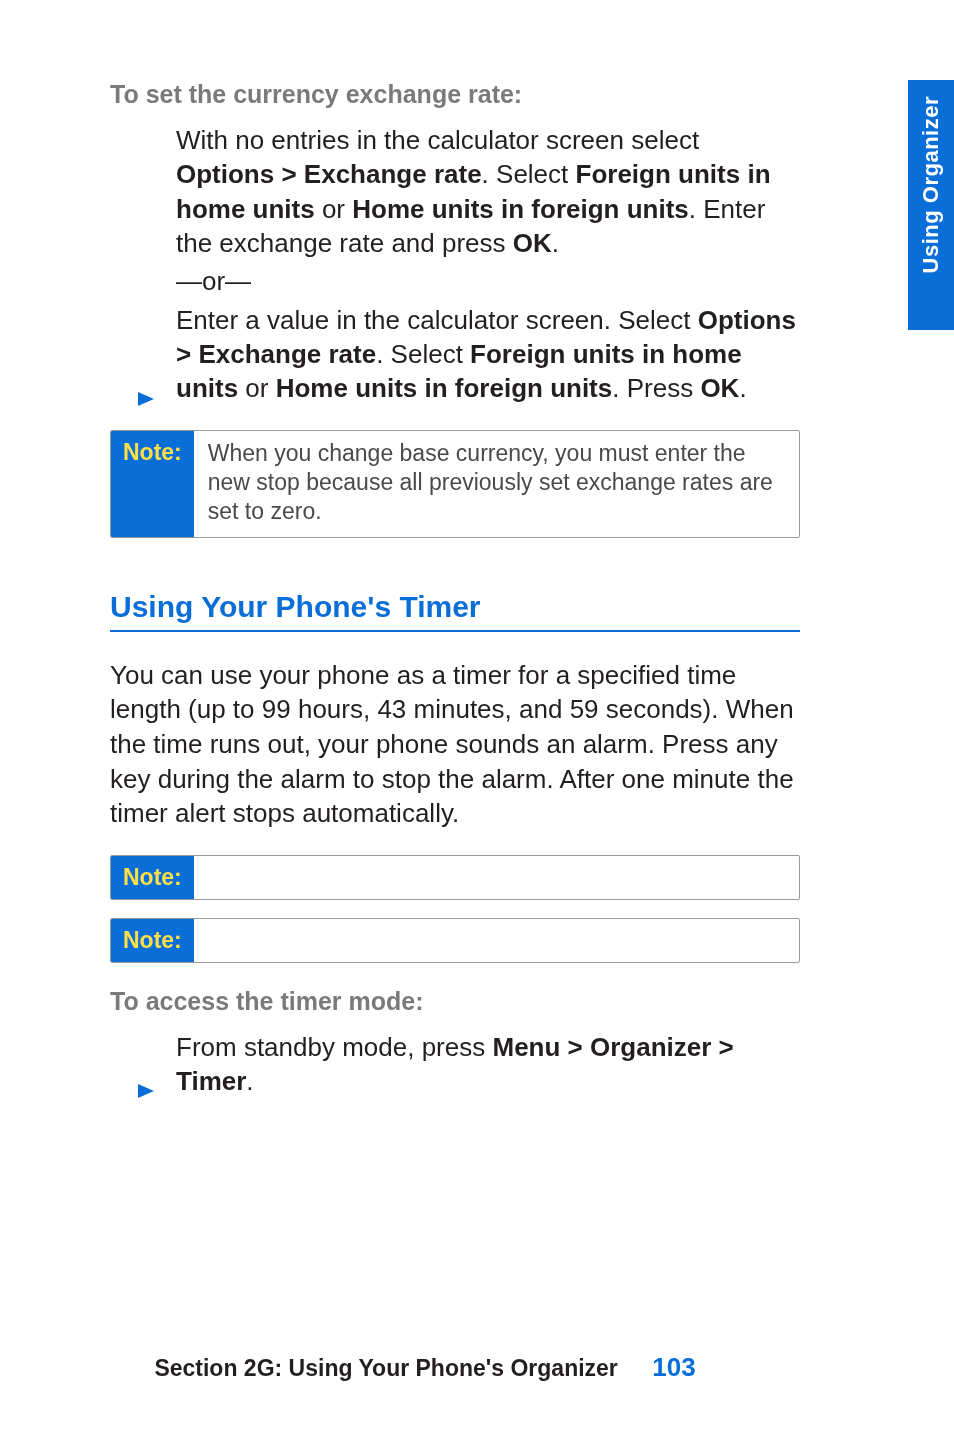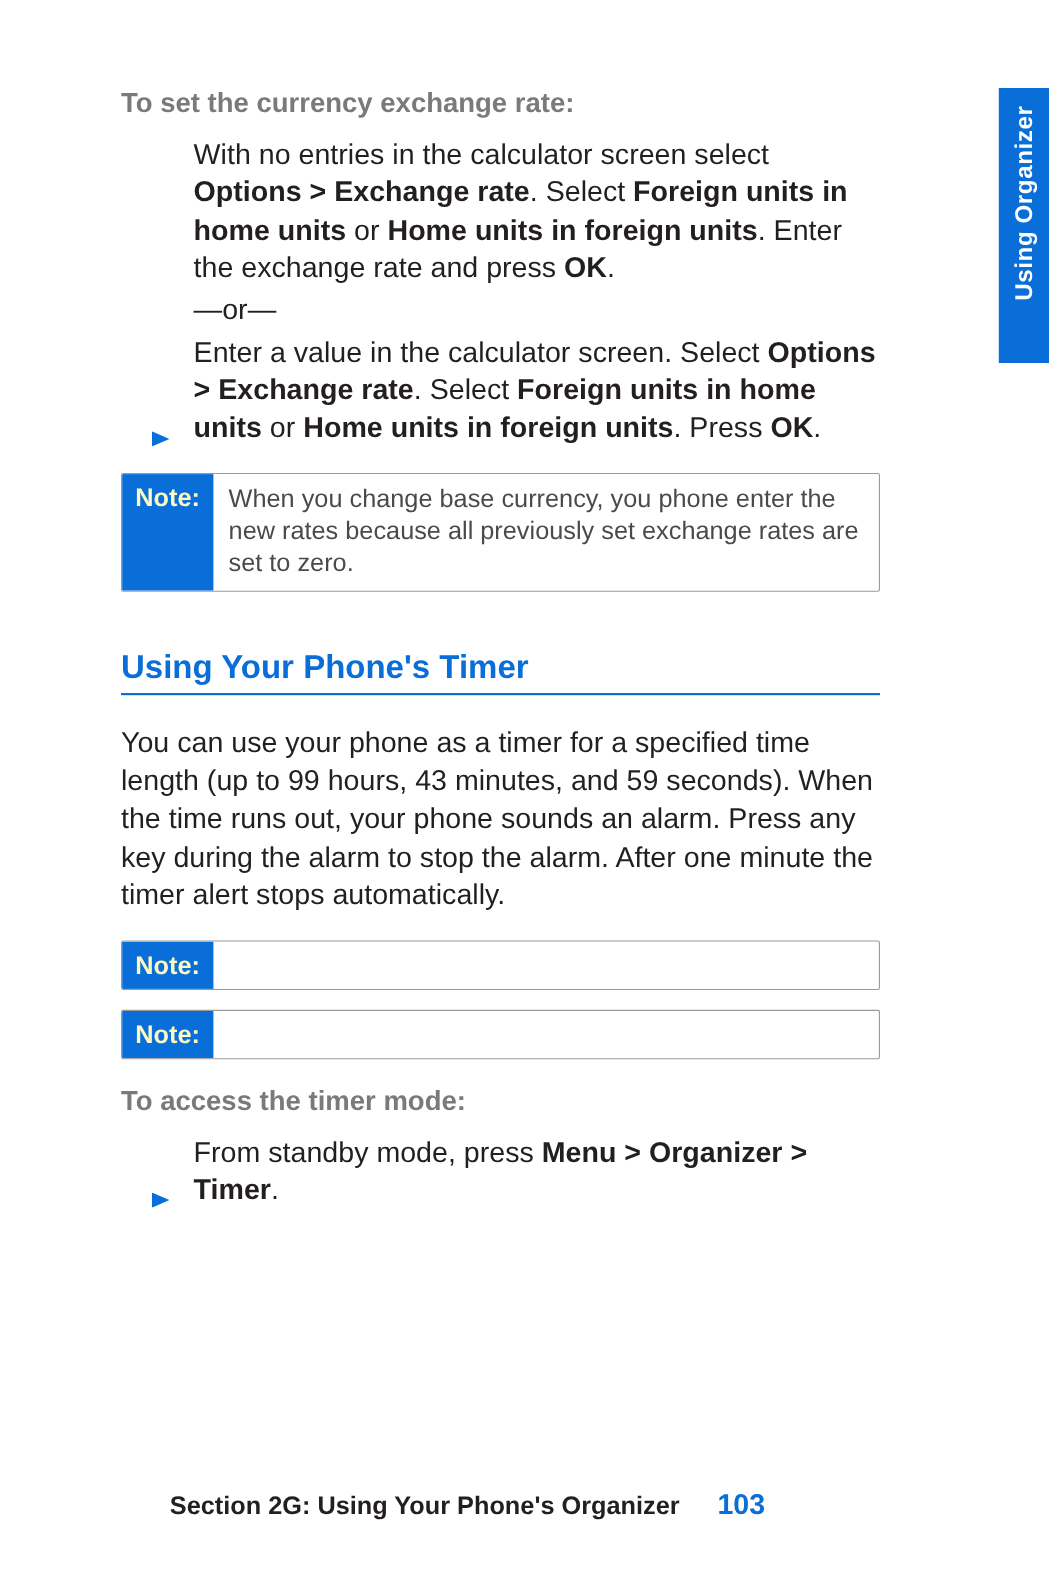--- a/index.html
+++ b/index.html
@@ -69,21 +69,21 @@
     border: 1px solid #9a9a9a;
     border-radius: 2px;
     display: flex;
     align-items: stretch;
     margin-top: 24px;
     margin-bottom: 10px;
     overflow: hidden;
   }
   .note-label {
     background: #0a6ed8;
-    color: #fef9c3;
+    color: #fde047;
     font-weight: 700;
     font-size: 23px;
     padding: 8px 12px;
     display: flex;
     align-items: flex-start;
     white-space: nowrap;
   }
   .note-content {
     font-size: 23px;
     line-height: 1.28;
@@ -143,21 +143,21 @@
     </span>
     <div class="body-text">
       <span>With no entries in the calculator screen select </span><b>Options &gt; Exchange rate</b><span>. Select </span><b>Foreign units in home units</b><span> or </span><b>Home units in foreign units</b><span>. Enter the exchange rate and press </span><b>OK</b><span>.</span>
       <div class="or-sep">—or—</div>
       <span>Enter a value in the calculator screen. Select </span><b>Options &gt; Exchange rate</b><span>. Select </span><b>Foreign units in home units</b><span> or </span><b>Home units in foreign units</b><span>. Press </span><b>OK</b><span>.</span>
     </div>
   </div>
 
   <div class="note-box">
     <div class="note-label">Note:</div>
-    <div class="note-content">When you change base currency, you phone enter the new rates because all previously set exchange rates are set to zero.</div>
+    <div class="note-content">When you change base currency, you must enter the new stop because all previously set exchange rates are set to zero.</div>
   </div>
 
   <h1 class="section-title">Using Your Phone's Timer</h1>
   <hr class="title-rule">
 
   <div class="para">You can use your phone as a timer for a specified time length (up to 99 hours, 43 minutes, and 59 seconds). When the time runs out, your phone sounds an alarm. Press any key during the alarm to stop the alarm. After one minute the timer alert stops automatically.</div>
 
   <div class="note-box">
     <div class="note-label">Note:</div>
   </div>

